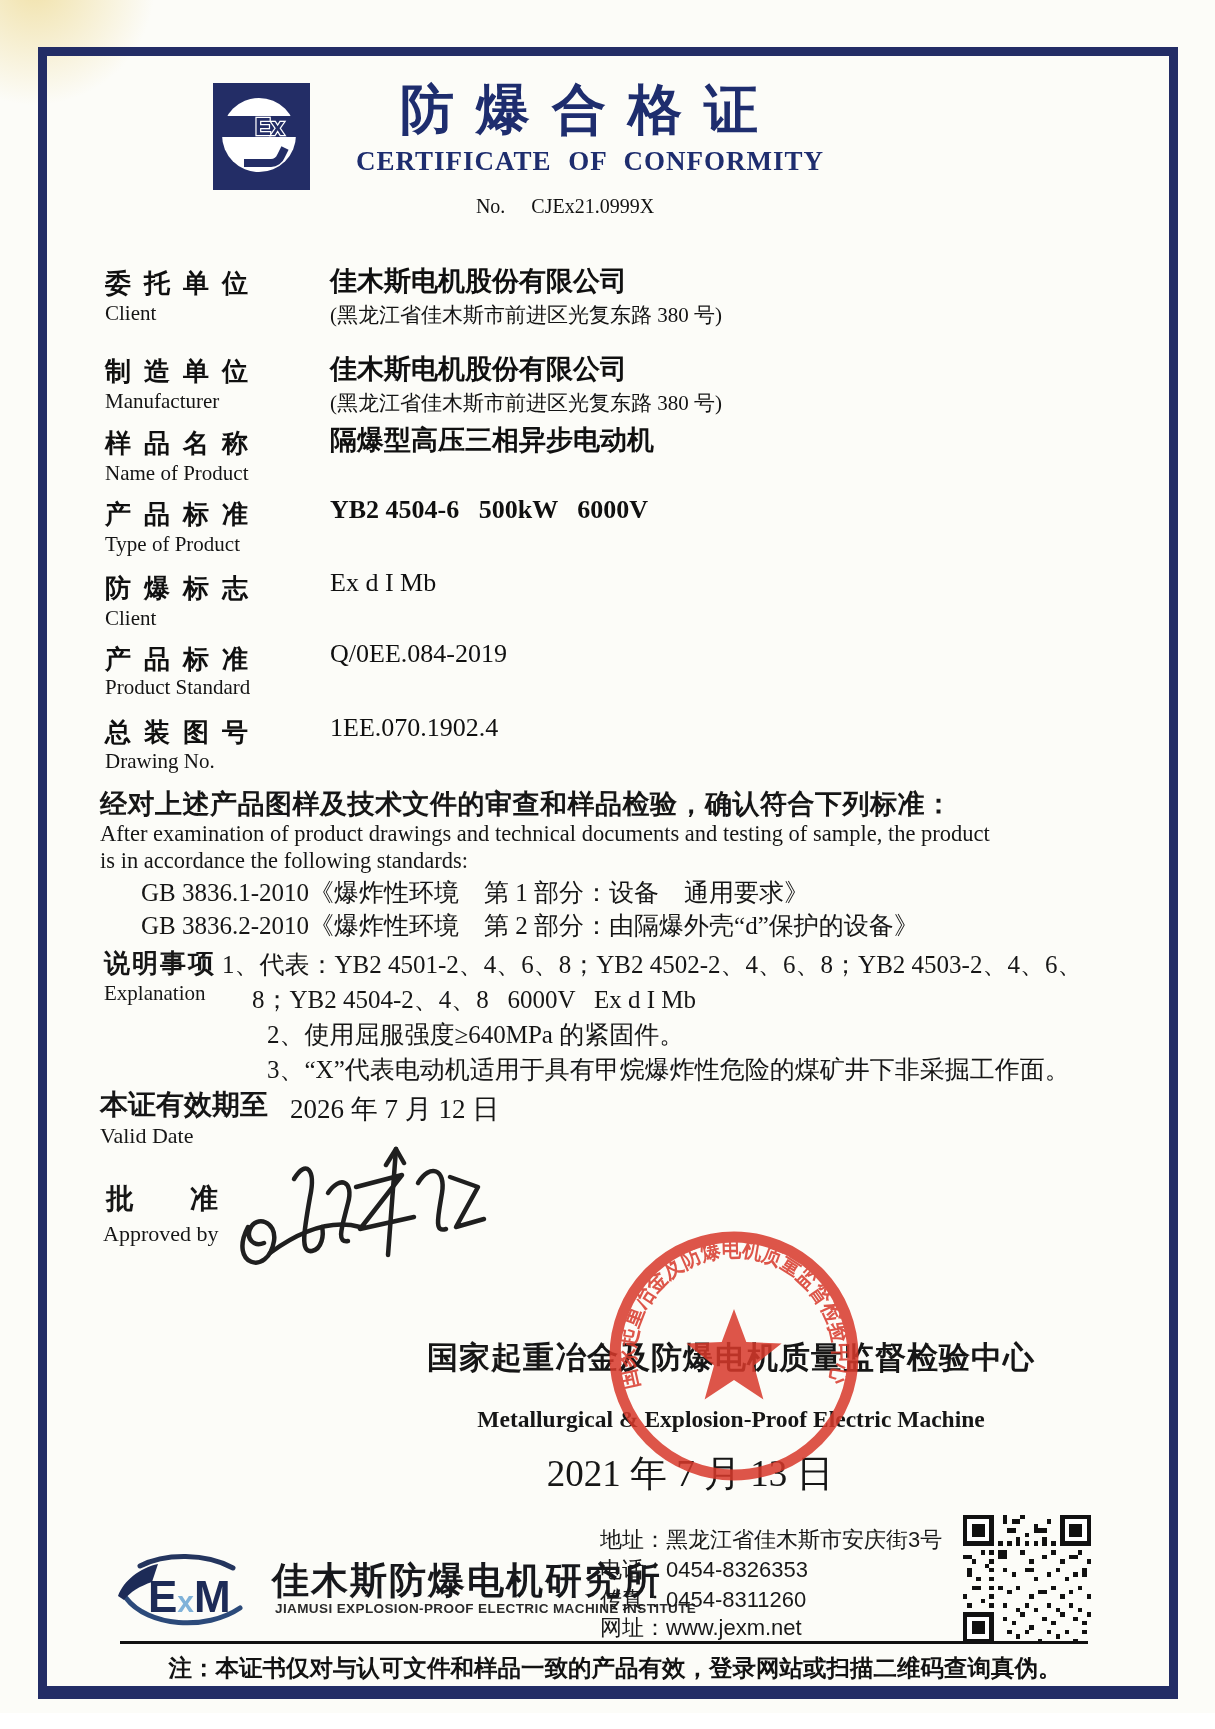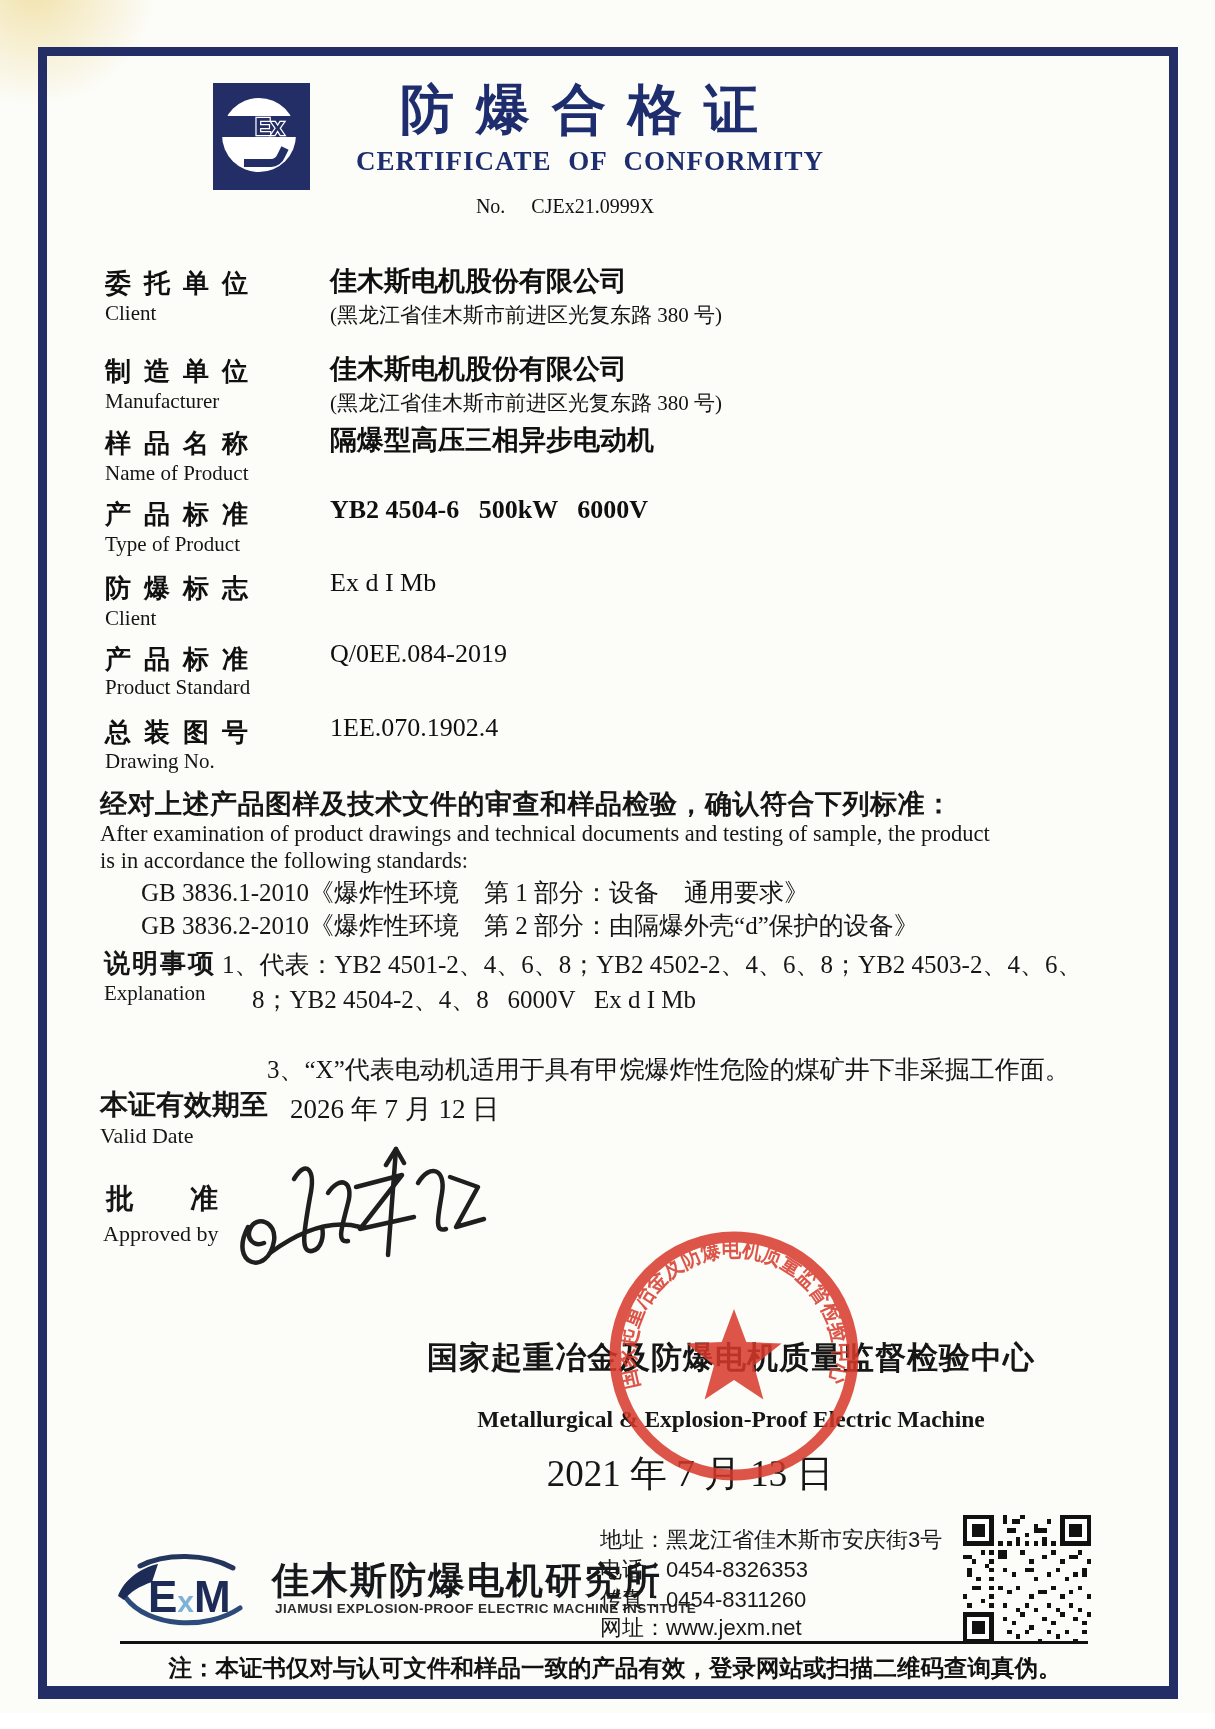--- a/index.html
+++ b/index.html
@@ -116,20 +116,21 @@
   <div class="abs cnb stmt-cn">经对上述产品图样及技术文件的审查和样品检验，确认符合下列标准：</div>
   <div class="abs serif stmt-en" style="top:821px">After examination of product drawings and technical documents and testing of sample, the product</div>
   <div class="abs serif stmt-en" style="top:848px">is in accordance the following standards:</div>
   <div class="abs serif std" style="top:876px">GB 3836.1-2010《爆炸性环境　第 1 部分：设备　通用要求》</div>
   <div class="abs serif std" style="top:909px">GB 3836.2-2010《爆炸性环境　第 2 部分：由隔爆外壳“d”保护的设备》</div>
 
   <div class="abs cnb expl-cn">说明事项</div>
   <div class="abs serif expl-en">Explanation</div>
   <div class="abs serif expl-line" style="left:222px;top:948px">1、代表：YB2 4501-2、4、6、8；YB2 4502-2、4、6、8；YB2 4503-2、4、6、</div>
   <div class="abs serif expl-line" style="left:252px;top:983px">8；YB2 4504-2、4、8   6000V   Ex d I Mb</div>
+  <div class="abs serif expl-line" style="left:267px;top:1018px">2、使用屈服强度≥640MPa 的紧固件。</div>
   <div class="abs serif expl-line" style="left:267px;top:1053px">3、“X”代表电动机适用于具有甲烷爆炸性危险的煤矿井下非采掘工作面。</div>
 
   <div class="abs cnb valid-cn">本证有效期至</div>
   <div class="abs serif valid-en">Valid Date</div>
   <div class="abs serif valid-val">2026 年 7 月 12 日</div>
 
   <div class="abs cnb appr-cn">批　　准</div>
   <div class="abs serif appr-en">Approved by</div>
 
   <svg class="abs" style="left:210px;top:1135px" width="300" height="185" viewBox="0 0 300 185">

